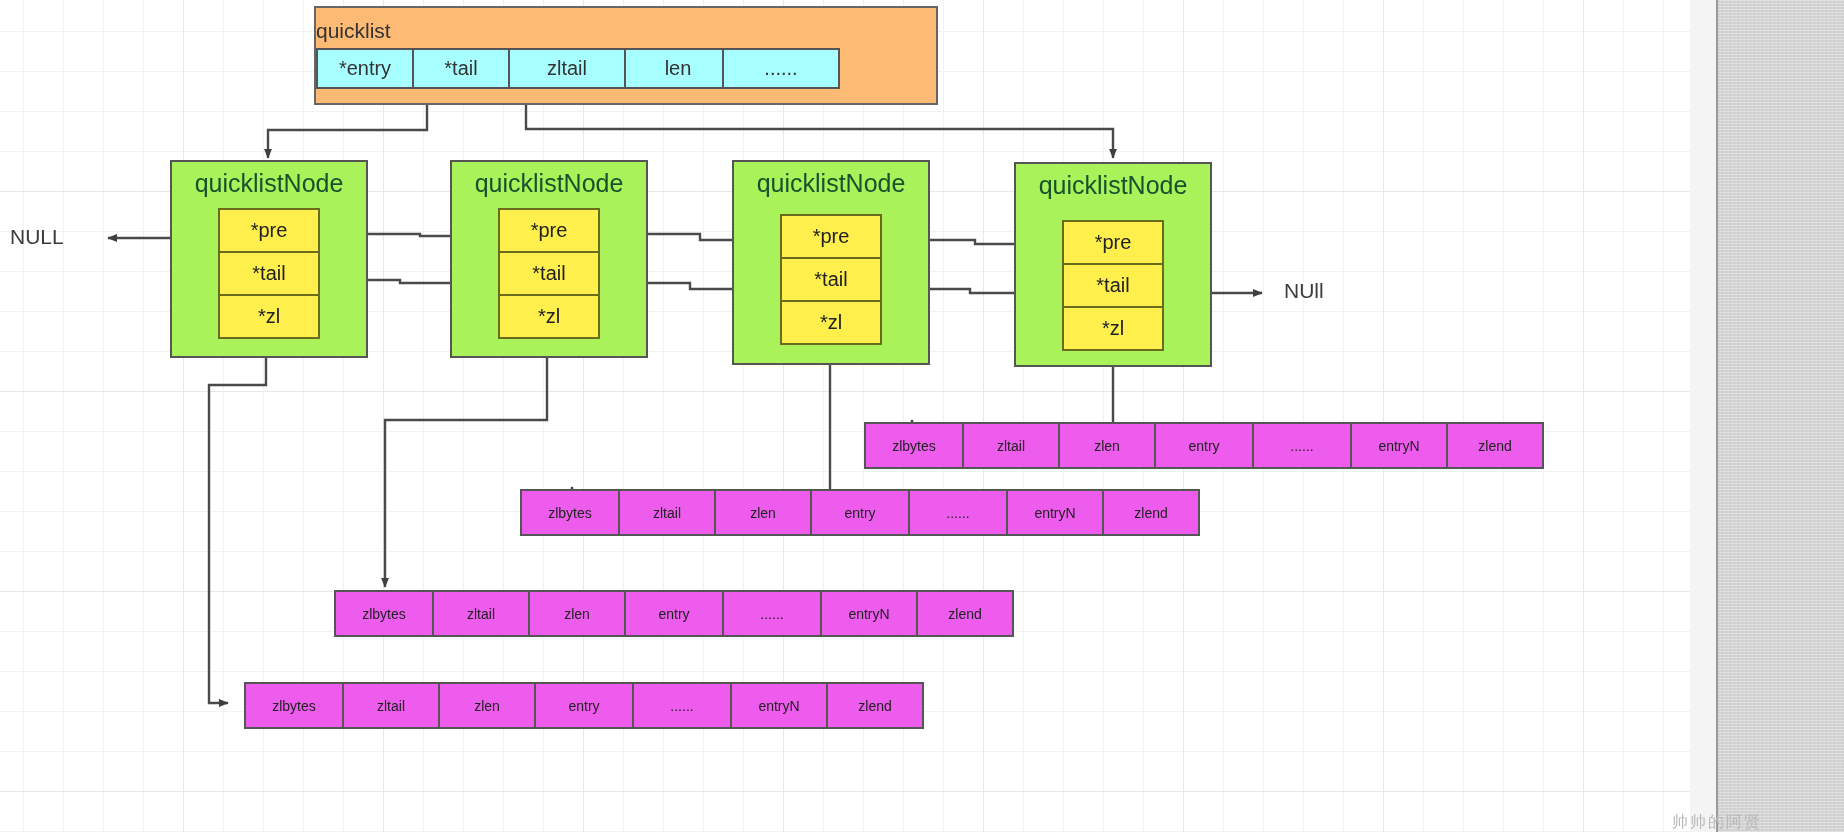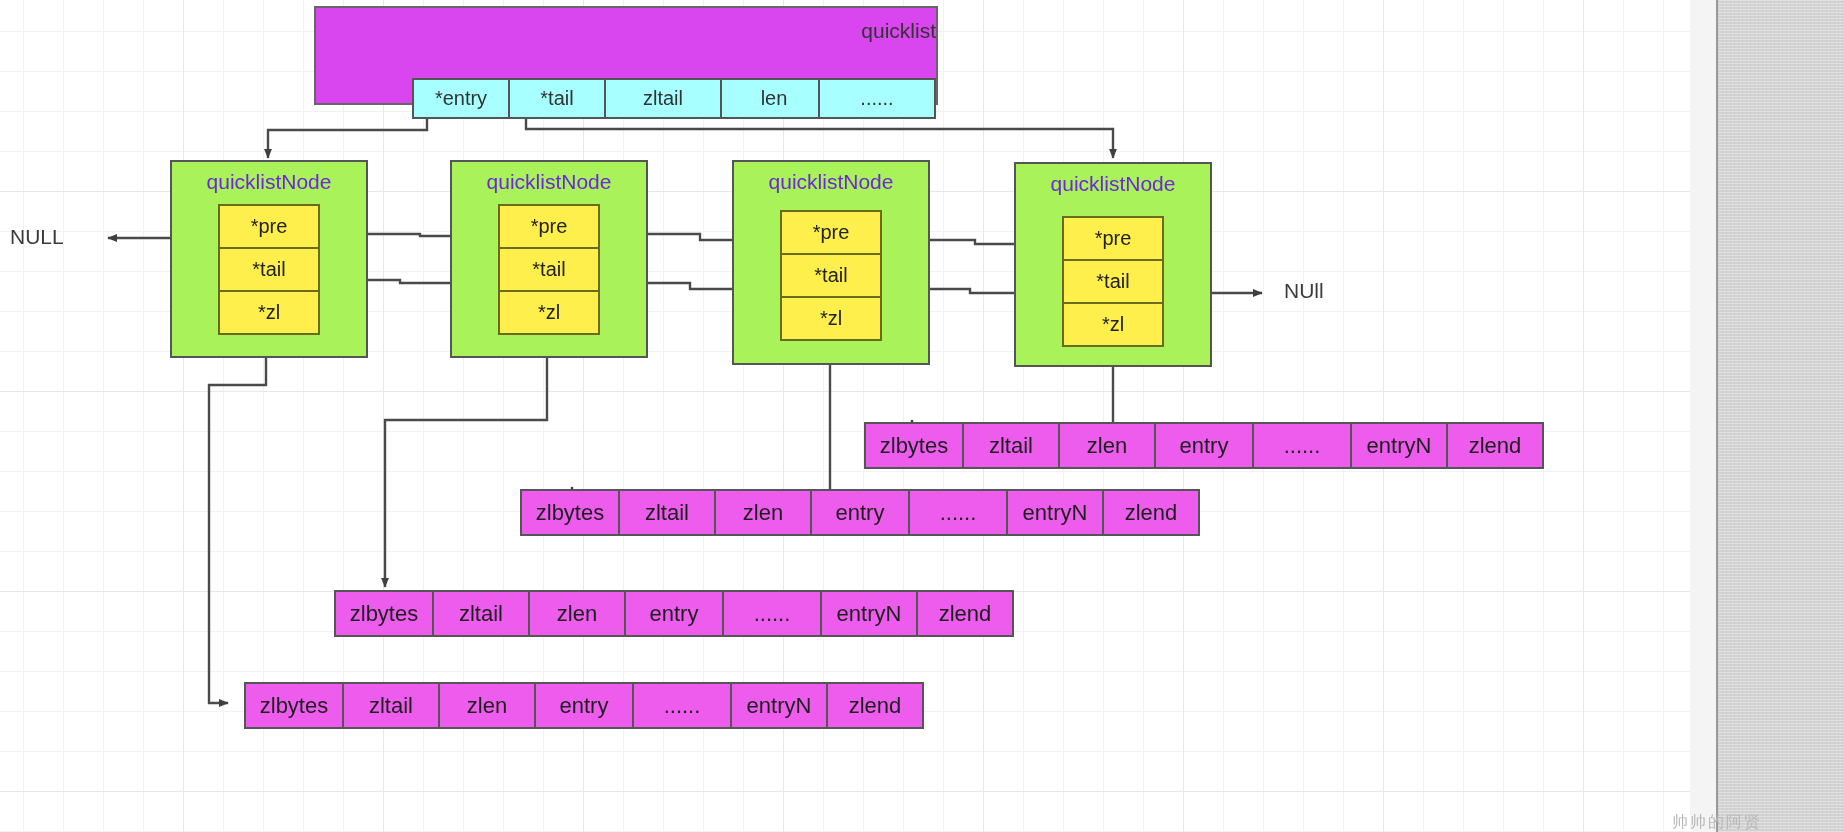--- a/index.html
+++ b/index.html
@@ -35,52 +35,52 @@
     position:absolute;left:1672px;top:812px;width:170px;height:22px;
     color:#b9b9b9;font-size:16px;letter-spacing:2px;overflow:hidden;white-space:nowrap;
   }
 
   svg#wires{position:absolute;left:0;top:0;width:1844px;height:832px;pointer-events:none;}
 
   .box{position:absolute;box-sizing:border-box;}
 
   
   .ql{
-    background:#d946ef;border:2px solid #666666;
-    display:flex;flex-direction:column;align-items:flex-end;gap:30px;
+    background:#fdba74;border:2px solid #666666;
+    display:flex;flex-direction:column;align-items:flex-start;
   }
   .ql-title{font-size:21px;color:#333;margin-top:12px;margin-bottom:7px;line-height:1;}
   .ql-fields{display:flex;}
   .ql-cell{
     box-sizing:border-box;background:#a7ffff;border:2px solid #555;margin-left:-2px;
     height:41px;display:flex;align-items:center;justify-content:center;
     font-size:20px;color:#333;
   }
   .ql-cell:first-child{margin-left:0;}
 
   
   .node{
     background:#aaf25a;border:2px solid #555;
     display:flex;flex-direction:column;align-items:center;
   }
-  .node-title{font-size:21px;color:#6d28d9;margin-top:9px;line-height:1;}
+  .node-title{font-size:25px;color:#14532d;margin-top:9px;line-height:1;}
   .slots{display:flex;flex-direction:column;}
   .slot{
     box-sizing:border-box;background:#ffef4d;border:2px solid #6b6b1e;margin-top:-2px;
     width:102px;height:45px;display:flex;align-items:center;justify-content:center;
     font-size:20px;color:#222;
   }
   .slot:first-child{margin-top:0;}
 
   
   .zl{display:flex;}
   .zl-cell{
     box-sizing:border-box;background:#ee5cee;border:2px solid #555;margin-left:-2px;
     height:47px;display:flex;align-items:center;justify-content:center;
-    font-size:22px;color:#1e1e1e;
+    font-size:14px;color:#1e1e1e;
   }
   .zl-cell:first-child{margin-left:0;}
 
   .nulllabel{position:absolute;font-size:21px;color:#3b3b3b;}
 </style>
 </head>
 <body>
 
 <div id="stage">
 

